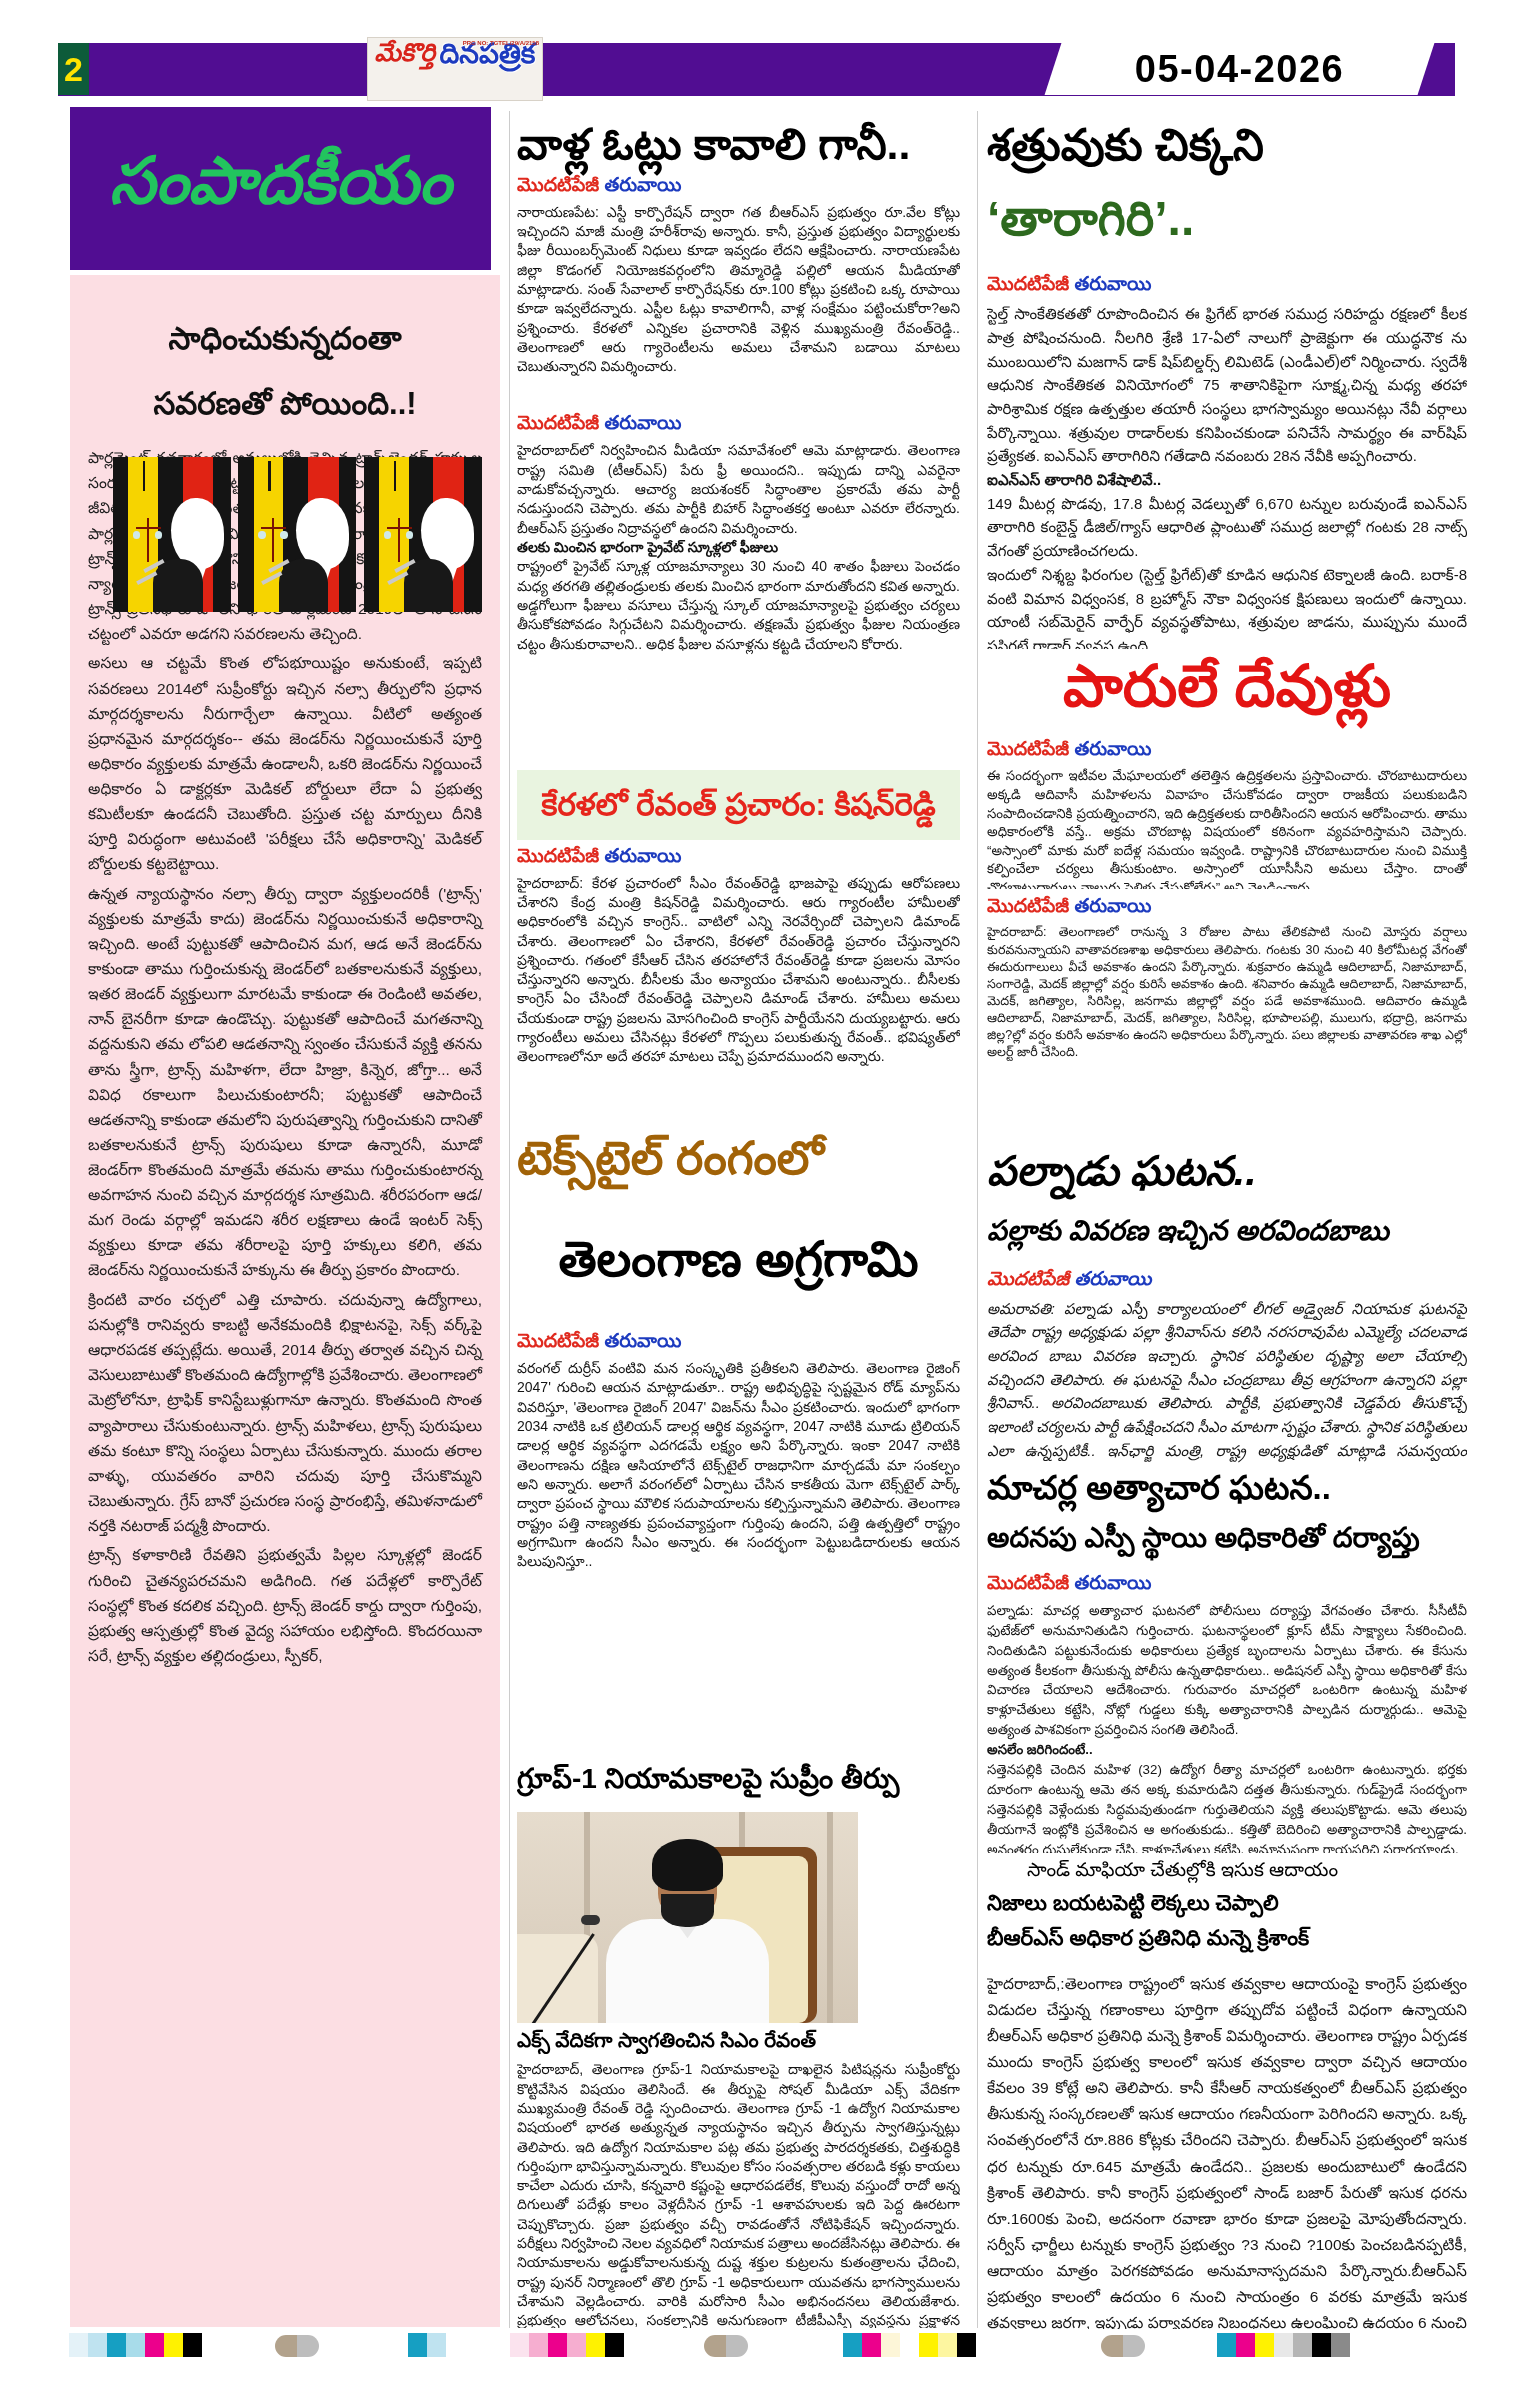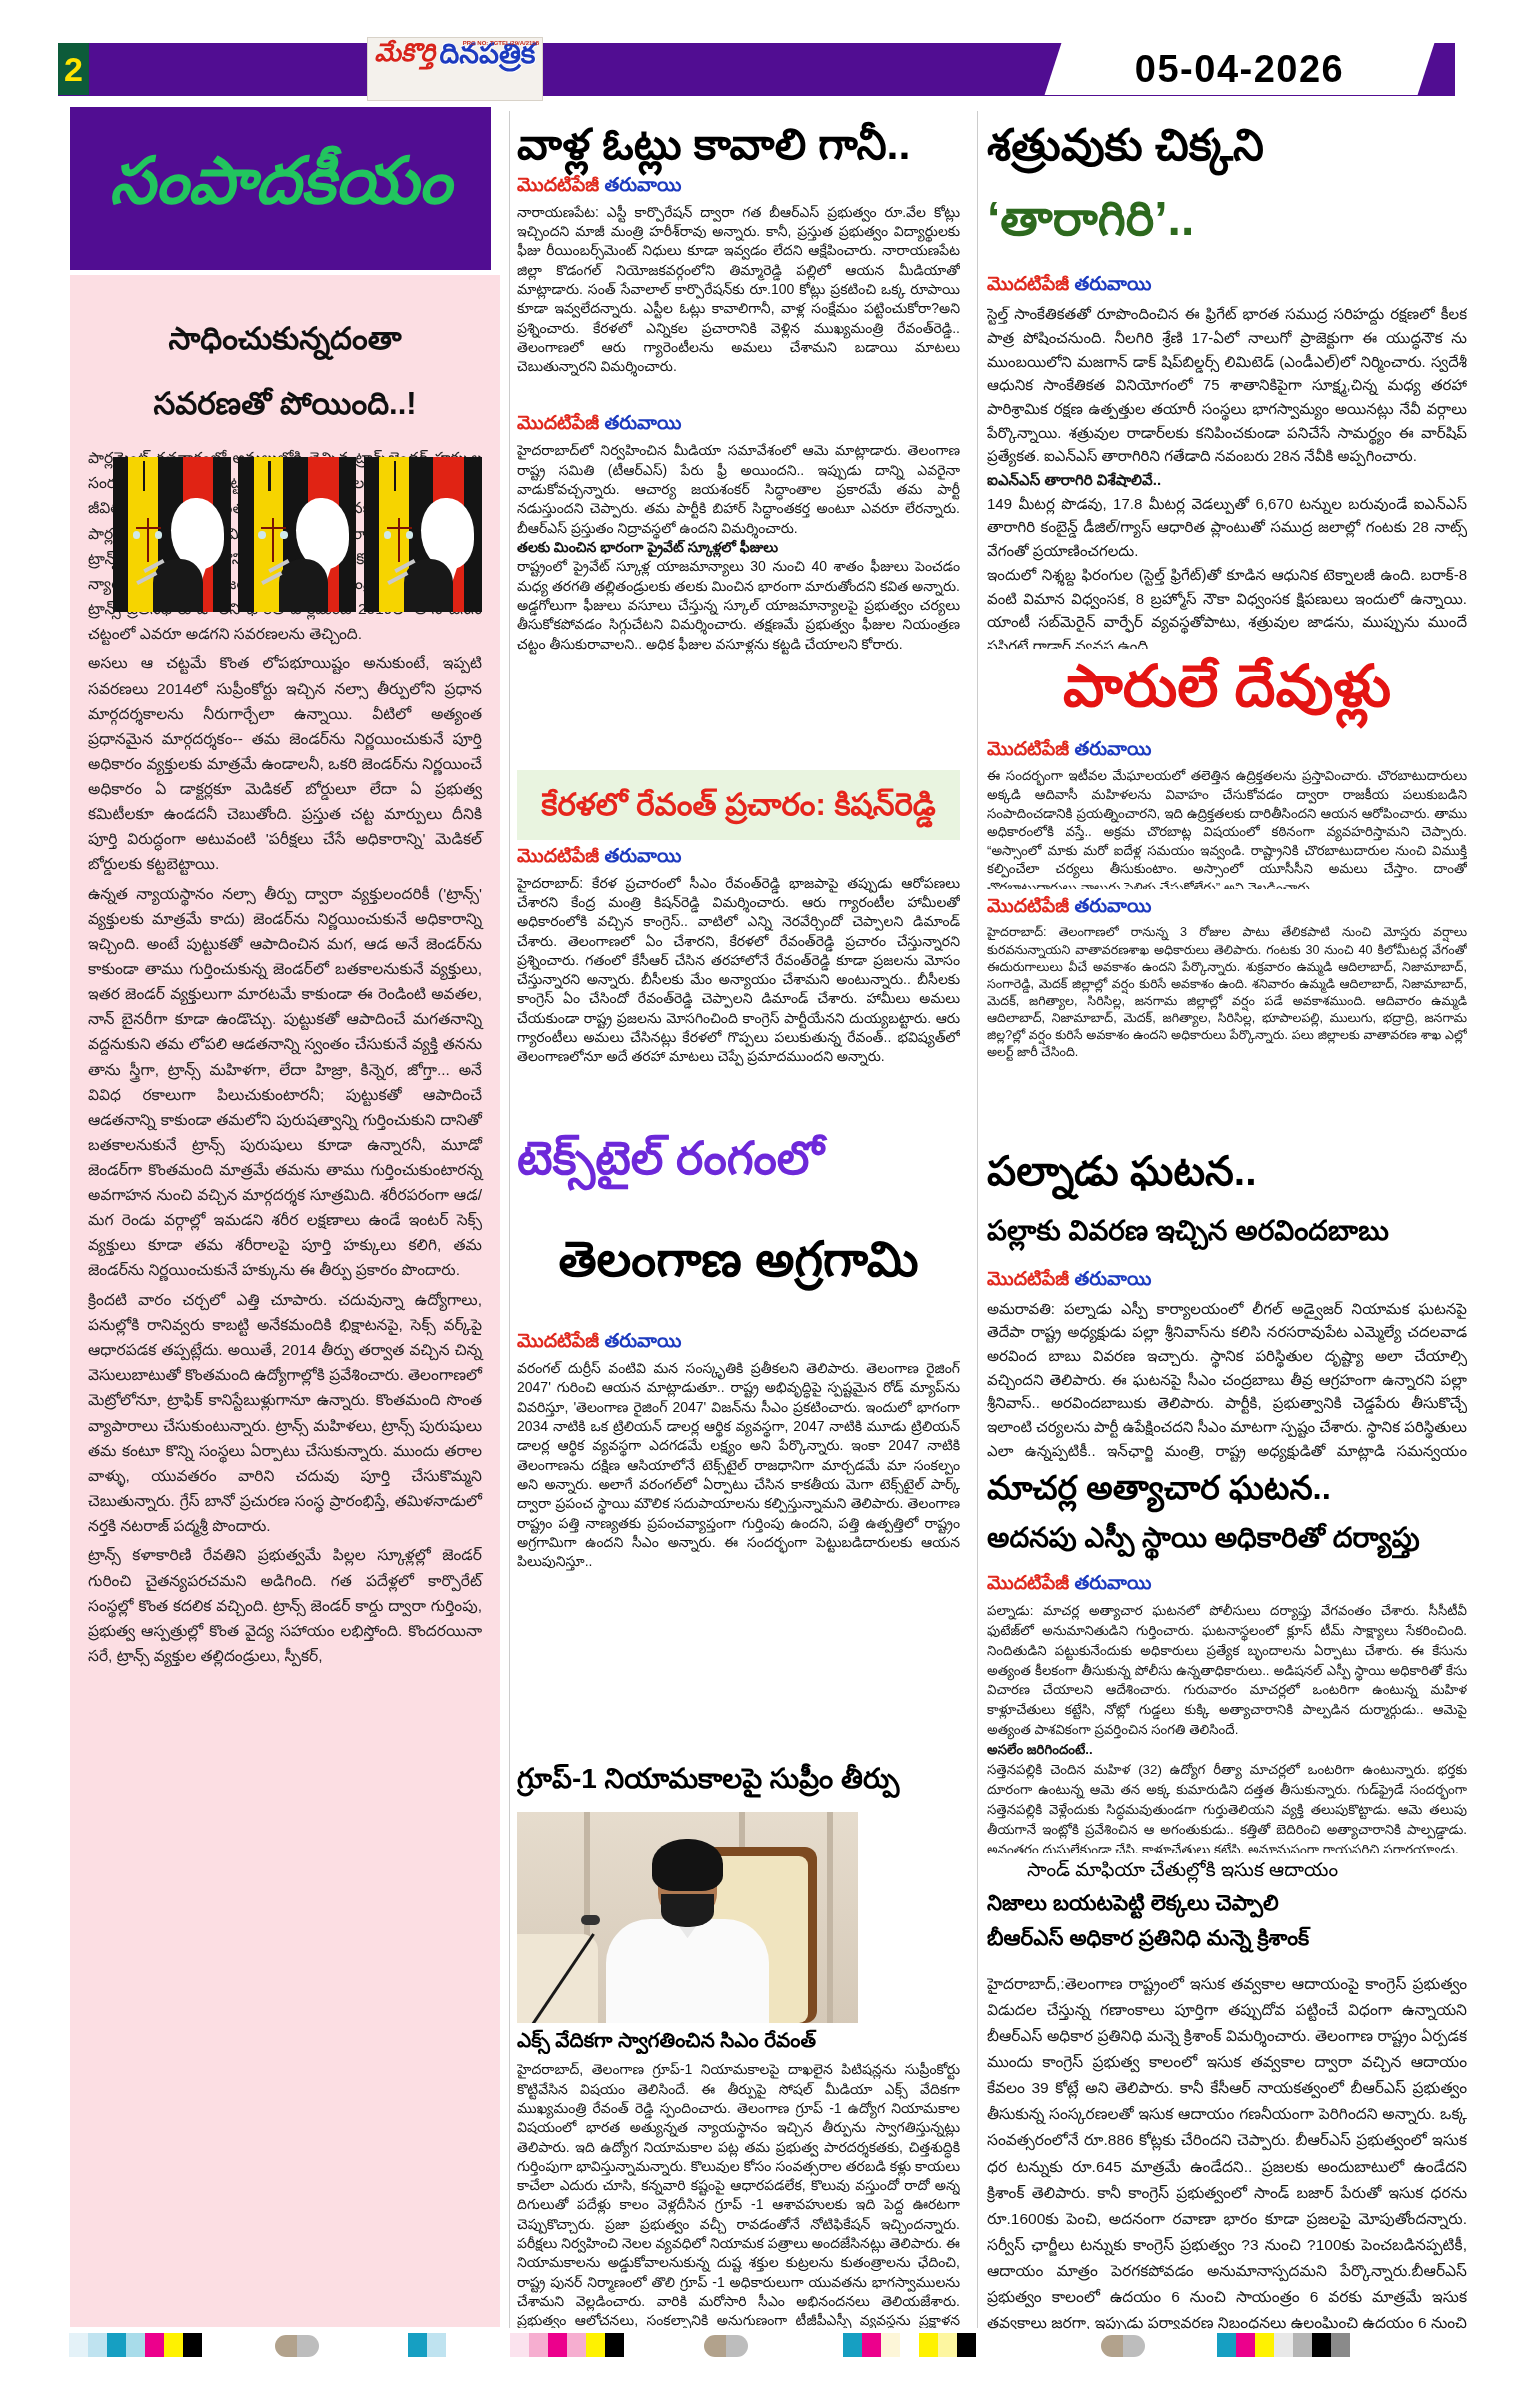--- a/index.html
+++ b/index.html
@@ -51,21 +51,21 @@
   .byline .r{color:#e02a1f;}
   .byline .b{color:#1d3bbf;}
   .body{font-size:14px;line-height:1.38;text-align:justify;color:#141414;}
   .subhead{font-weight:800;color:#111;}
   
   .m{left:517px;width:443px;}
   .hlA{font-size:43px;font-weight:800;line-height:1.15;color:#000;}
   .hlB{font-size:34px;font-weight:800;line-height:1.75;color:#000;}
   .c-box{background:#e9f4e0;padding:10.3px 7.4px;text-align:center;}
   .c-box div{color:#e6251c;font-size:31px;font-weight:800;line-height:1.6;}
-  .hlD1{font-size:46px;font-weight:800;color:#6d28d9;}
+  .hlD1{font-size:46px;font-weight:800;color:#a16207;}
   .hlD2{font-size:49px;font-weight:800;color:#000;text-align:center;margin-top:35px;}
   .hlE{font-size:28px;font-weight:800;color:#000;}
   .caption{font-size:20px;font-weight:800;margin:6px 0 3px 0;color:#000;}
   
   .photo{position:relative;width:341px;height:211px;margin-top:10.3px;background:linear-gradient(#e6dccd,#d5c9b8);overflow:hidden;}
   .panel{position:absolute;top:0;height:100%;width:6px;background:#c3b6a4;}
   .side-chair{position:absolute;left:-15px;bottom:-22px;width:96px;height:111px;background:#efe6d4;border-radius:16.3px;}
   .chair{position:absolute;right:41px;top:35px;width:133px;height:176px;background:#7d4a21;border-radius:12px;}
   .chair-pad{position:absolute;left:9px;top:9px;right:9px;bottom:0;background:#f0e4bf;border-radius:9px;}
   .person{position:absolute;left:89px;top:27px;width:163px;height:185px;}
@@ -241,21 +241,21 @@
     <div class="hlG">పారులే దేవుళ్లు</div>
     <div class="byline"><span class="r">మొదటిపేజీ</span> <span class="b">తరువాయి</span></div>
     <div class="bodyR" style="font-size:13.3px;line-height:1.4;">ఈ సందర్భంగా ఇటీవల మేఘాలయలో తలెత్తిన ఉద్రిక్తతలను ప్రస్తావించారు. చొరబాటుదారులు అక్కడి ఆదివాసీ మహిళలను వివాహం చేసుకోవడం ద్వారా రాజకీయ పలుకుబడిని సంపాదించడానికి ప్రయత్నించారని, ఇది ఉద్రిక్తతలకు దారితీసిందని ఆయన ఆరోపించారు. తాము అధికారంలోకి వస్తే.. అక్రమ చొరబాట్ల విషయంలో కఠినంగా వ్యవహరిస్తామని చెప్పారు. “అస్సాంలో మాకు మరో ఐదేళ్ల సమయం ఇవ్వండి. రాష్ట్రానికి చొరబాటుదారుల నుంచి విముక్తి కల్పించేలా చర్యలు తీసుకుంటాం. అస్సాంలో యూసీసీని అమలు చేస్తాం. దాంతో చొరబాటుదారులు నాలుగు పెళ్లిళ్లు చేసుకోలేరు” అని వెల్లడించారు.</div>
   </div>
 
   <div class="art rt" style="top:891px;height:255px;">
     <div class="byline"><span class="r">మొదటిపేజీ</span> <span class="b">తరువాయి</span></div>
     <div class="bodyH">హైదరాబాద్: తెలంగాణలో రానున్న 3 రోజుల పాటు తేలికపాటి నుంచి మోస్తరు వర్షాలు కురవనున్నాయని వాతావరణశాఖ అధికారులు తెలిపారు. గంటకు 30 నుంచి 40 కిలోమీటర్ల వేగంతో ఈదురుగాలులు వీచే అవకాశం ఉందని పేర్కొన్నారు. శుక్రవారం ఉమ్మడి ఆదిలాబాద్, నిజామాబాద్, సంగారెడ్డి, మెదక్ జిల్లాల్లో వర్షం కురిసే అవకాశం ఉంది. శనివారం ఉమ్మడి ఆదిలాబాద్, నిజామాబాద్, మెదక్, జగిత్యాల, సిరిసిల్ల, జనగామ జిల్లాల్లో వర్షం పడే అవకాశముంది. ఆదివారం ఉమ్మడి ఆదిలాబాద్, నిజామాబాద్, మెదక్, జగిత్యాల, సిరిసిల్ల, భూపాలపల్లి, ములుగు, భద్రాద్రి, జనగామ జిల్ల?ల్లో వర్షం కురిసే అవకాశం ఉందని అధికారులు పేర్కొన్నారు. పలు జిల్లాలకు వాతావరణ శాఖ ఎల్లో అలర్ట్ జారీ చేసింది.</div>
   </div>
 
-  <div class="art rt" style="top:1148px;height:318px;">
+  <div class="art rt" style="top:1148px;height:318px;font-style:italic;">
     <div class="hlI">పల్నాడు ఘటన..</div>
     <div class="subI">పల్లాకు వివరణ ఇచ్చిన అరవిందబాబు</div>
     <div class="byline" style="margin-top:13.3px;"><span class="r">మొదటిపేజీ</span> <span class="b">తరువాయి</span></div>
     <div class="bodyR">అమరావతి: పల్నాడు ఎస్పీ కార్యాలయంలో లీగల్ అడ్వైజర్ నియామక ఘటనపై తెదేపా రాష్ట్ర అధ్యక్షుడు పల్లా శ్రీనివాస్‌ను కలిసి నరసరావుపేట ఎమ్మెల్యే చదలవాడ అరవింద బాబు వివరణ ఇచ్చారు. స్థానిక పరిస్థితుల దృష్ట్యా అలా చేయాల్సి వచ్చిందని తెలిపారు. ఈ ఘటనపై సీఎం చంద్రబాబు తీవ్ర ఆగ్రహంగా ఉన్నారని పల్లా శ్రీనివాస్.. అరవిందబాబుకు తెలిపారు. పార్టీకి, ప్రభుత్వానికి చెడ్డపేరు తీసుకొచ్చే ఇలాంటి చర్యలను పార్టీ ఉపేక్షించదని సీఎం మాటగా స్పష్టం చేశారు. స్థానిక పరిస్థితులు ఎలా ఉన్నప్పటికీ.. ఇన్‌ఛార్జి మంత్రి, రాష్ట్ర అధ్యక్షుడితో మాట్లాడి సమన్వయం చేసుకోవాలే తప్ప ఇలాంటి ఘటనలు పునరావృతం కాకూడదని సీఎం మాటగా పల్లా తేల్చి చెప్పారు.</div>
   </div>
 
   <div class="art rt" style="top:1469px;height:384px;">
     <div class="hlJ">మాచర్ల అత్యాచార ఘటన..</div>
     <div class="subJ">అదనపు ఎస్పీ స్థాయి అధికారితో దర్యాప్తు</div>
     <div class="byline" style="margin-top:10.3px;"><span class="r">మొదటిపేజీ</span> <span class="b">తరువాయి</span></div>

